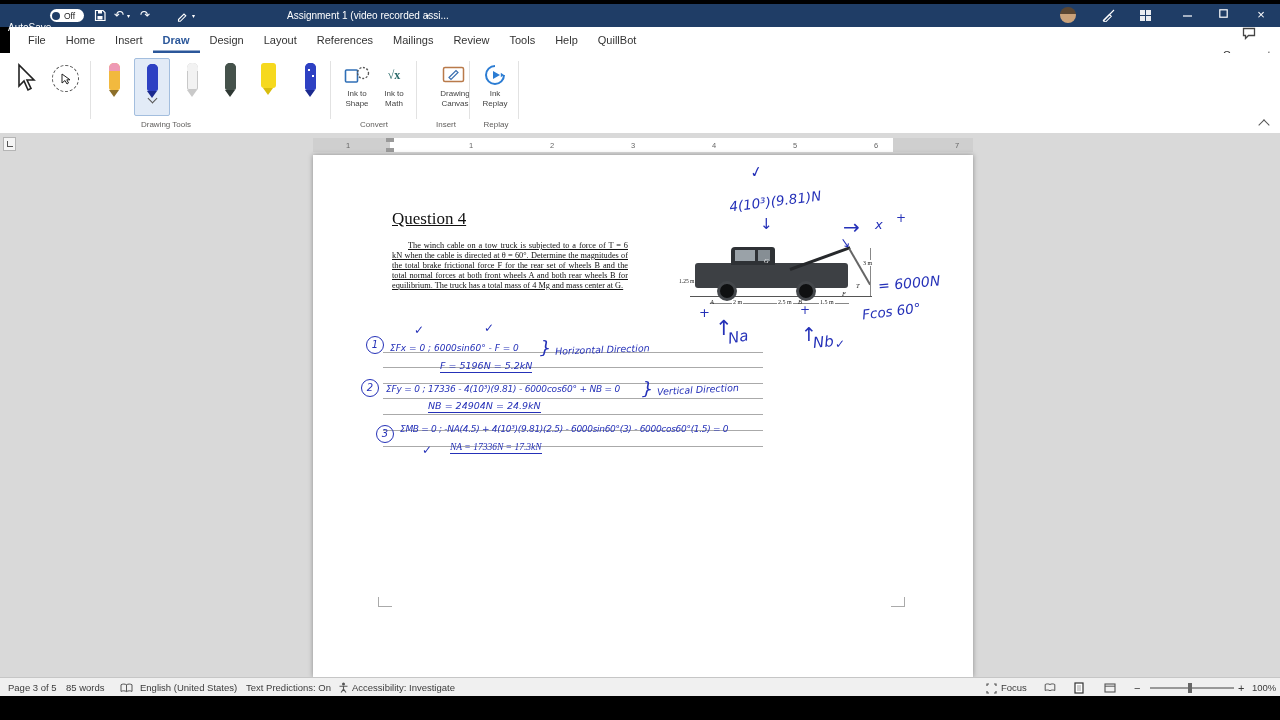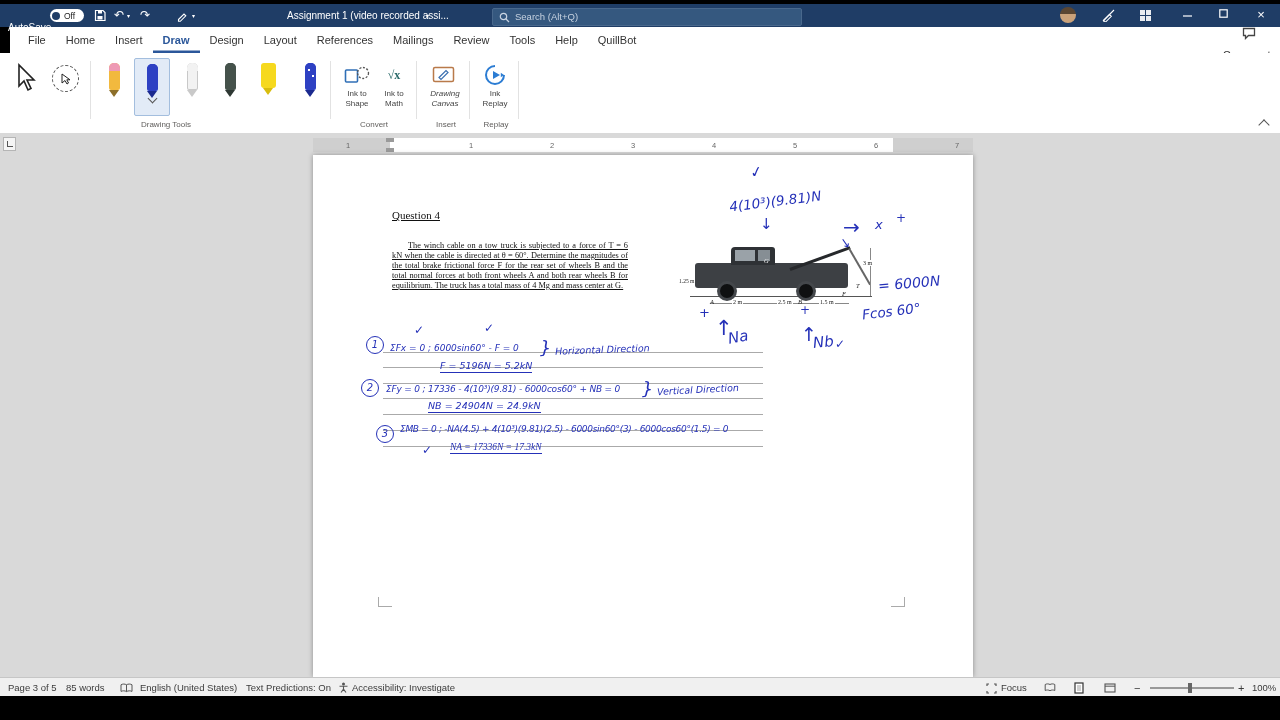--- a/index.html
+++ b/index.html
@@ -47,21 +47,21 @@
   .docarea{position:absolute;top:133px;left:0;width:1280px;height:544px;background:#d9d9d9;}
   .ruler{position:absolute;top:5px;left:313px;width:660px;height:14px;background:#cfcfcf;}
   .ruler .white{position:absolute;left:77px;top:0;width:503px;height:14px;background:#fff;}
   .rnum{position:absolute;top:3px;font-size:7.5px;color:#666;}
   .indent-marker{position:absolute;left:73px;width:8px;height:4px;background:#9a9a9a;}
   .tabsel{position:absolute;left:3px;top:4px;width:13px;height:14px;background:#f5f5f5;border:1px solid #b5b5b5;box-sizing:border-box;}
   .tabsel::after{content:"";position:absolute;left:3px;top:3px;width:5px;height:5px;border-left:1.5px solid #555;border-bottom:1.5px solid #555;}
   .page{position:absolute;left:313px;top:22px;width:660px;height:522px;background:#fff;box-shadow:0 0 5px rgba(0,0,0,.35);}
 
   .srf{font-family:"Liberation Serif",serif;}
-  .heading{position:absolute;left:79px;top:54px;font-size:11px;color:#111;text-decoration:underline;}
+  .heading{position:absolute;left:79px;top:54px;font-size:17px;color:#111;text-decoration:underline;}
   .bodytext{position:absolute;left:79px;top:86px;width:236px;font-size:8.3px;line-height:1.2;color:#111;text-align:justify;text-indent:16px;text-decoration:underline;}
 
   
   .fig{position:absolute;left:366px;top:60px;width:205px;height:100px;}
   .fig .lab{position:absolute;font-family:"Liberation Serif",serif;color:#222;white-space:nowrap;}
 
   
   .ink{position:absolute;color:#2531b8;font-family:"DejaVu Sans",sans-serif;font-style:italic;white-space:nowrap;z-index:5;}
   .circ{position:absolute;width:16px;height:16px;border:1.6px solid #2531b8;border-radius:50%;color:#2531b8;font-family:"DejaVu Sans",sans-serif;font-style:italic;font-size:10px;line-height:15px;text-align:center;z-index:5;}
   .u{border-bottom:1.4px solid #2531b8;padding-bottom:1px;}
@@ -98,29 +98,20 @@
     <span class="abs" style="left:176px;top:5px;">
       <svg width="13" height="13">
           <path d="M2.5 10.5 l5.5-5.5 1.8 1.8 -5.5 5.5 H2.5 z" fill="none" stroke="#fff" stroke-width="1.1"></path>
         </svg>
     </span>
     <span class="txt" style="left:192px;top:8px;font-size:6px;">▾</span>
 
     <span class="txt" style="left:287px;top:6px;">Assignment 1 (video recorded assi...</span>
     <span class="txt" style="left:426px;top:8px;font-size:6px;">▾</span>
 
-    <div class="searchbox">
-      <span class="abs" style="left:6px;top:3px;">
-        <svg width="11" height="11">
-            <circle cx="4.5" cy="4.5" r="3.2" fill="none" stroke="#c9d4e2" stroke-width="1.2"></circle>
-            <path d="M7 7 L10 10" stroke="#c9d4e2" stroke-width="1.2"></path>
-          </svg>
-      </span>
-      <span class="ph">Search (Alt+Q)</span>
-    </div>
 
     <span class="txt" style="left:1000px;top:6px;margin-top:26px;">Ying Jie Tan</span>
     <span class="avatar"></span>
     <span class="abs" style="left:1102px;top:5px;">
       <svg width="13" height="13">
           <path d="M2 11 l5.5-5.5 1.8 1.8 -5.5 5.5 H2 z" fill="none" stroke="#fff" stroke-width="1.1"></path>
           <path d="M1 12 L12 1" stroke="#fff" stroke-width="1.1"></path>
         </svg>
     </span>
     <span class="tgrid">
@@ -225,21 +216,21 @@
       <div>Shape</div>
     </div>
     <div class="rbtn" style="left:374px;width:40px;">
       <div class="ric" style="font-size:12px;font-weight:bold;color:#2b6a6a;font-family:'Liberation Serif',serif;">√x</div>
       <div>Ink to</div>
       <div>Math</div>
     </div>
 
     <div class="rdiv" style="left:416px;"></div>
 
-    <div class="rbtn" style="left:420px;width:50px;font-style:italic;">
+    <div class="rbtn" style="left:430px;width:50px;">
       <div class="ric">
         <svg width="26" height="22">
             <rect x="1.5" y="3.5" width="20" height="14" rx="1.5" fill="#fff" stroke="#b97a4a" stroke-width="1.5"></rect>
             <path d="M7 13.5 L14 6.5 l2 2 -7 7 z" fill="none" stroke="#3a6fb0" stroke-width="1.2"></path>
           </svg>
       </div>
       <div>Drawing</div>
       <div>Canvas</div>
     </div>
 

